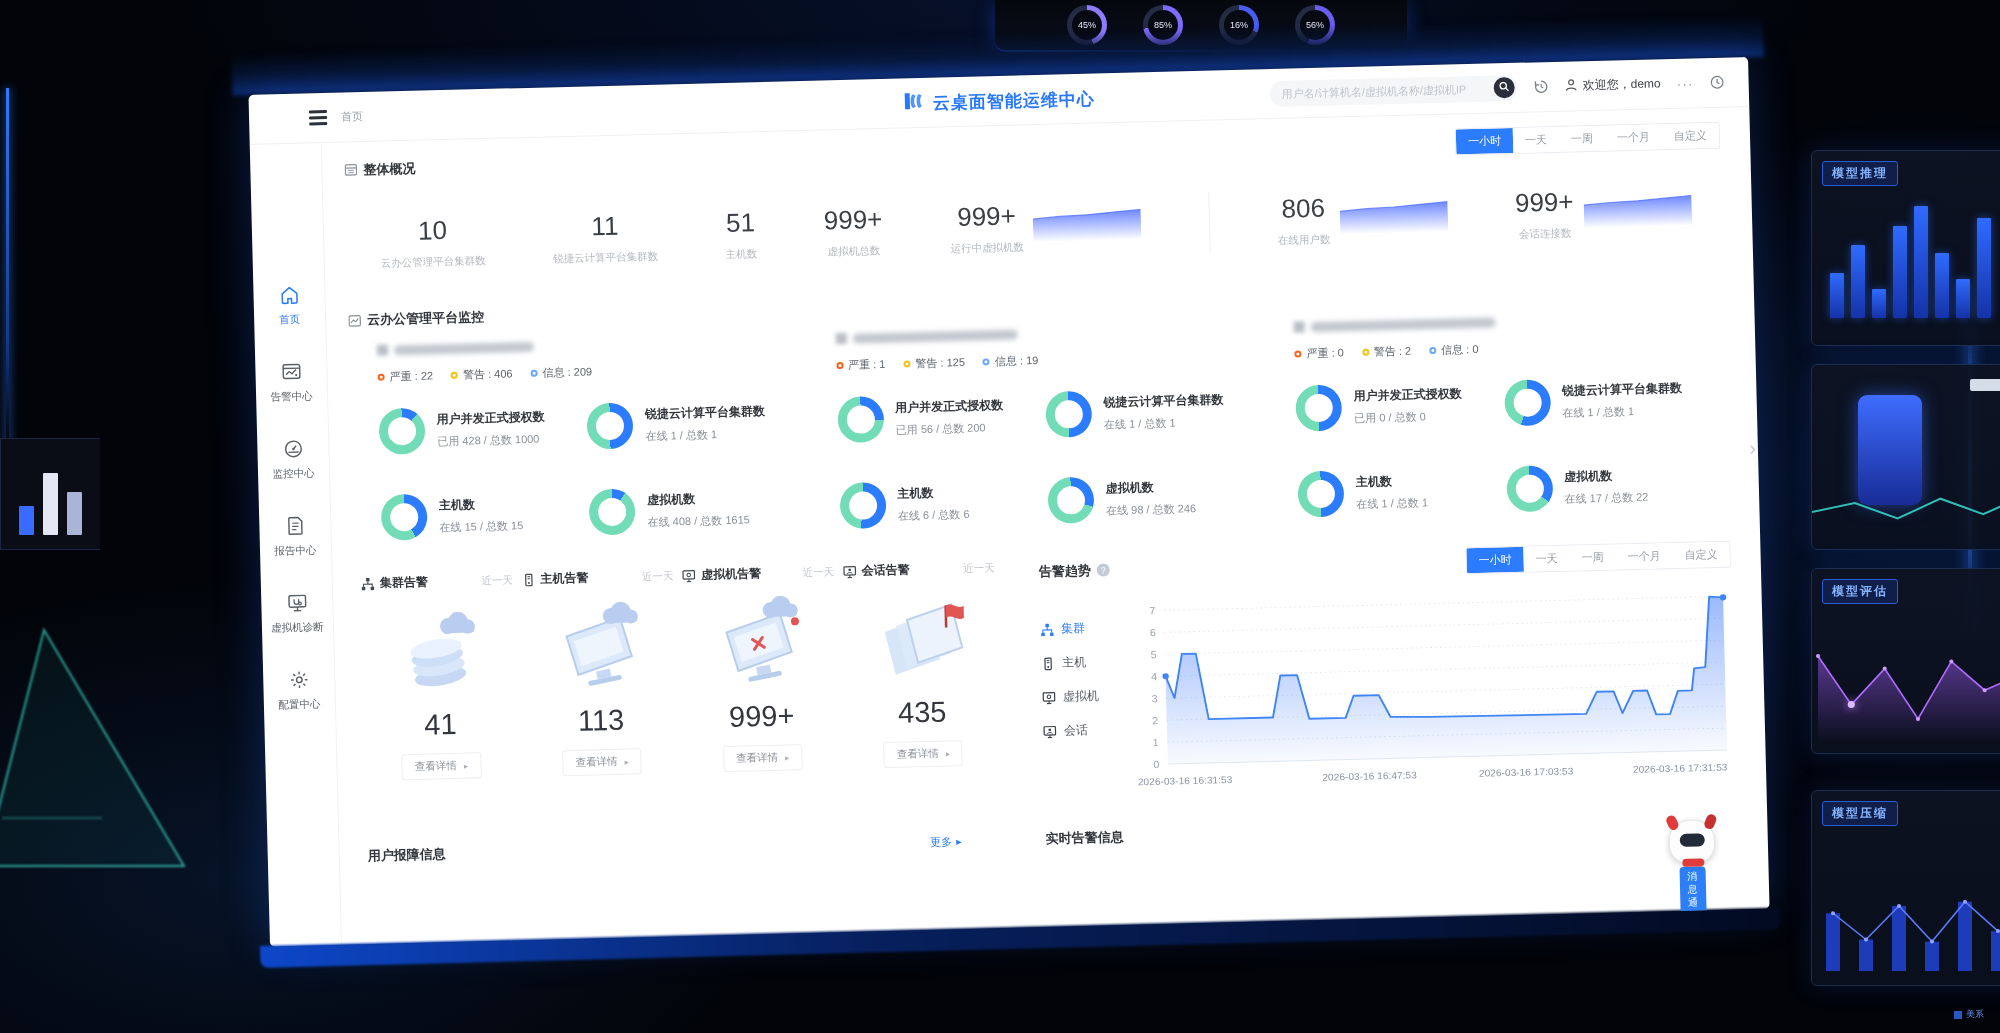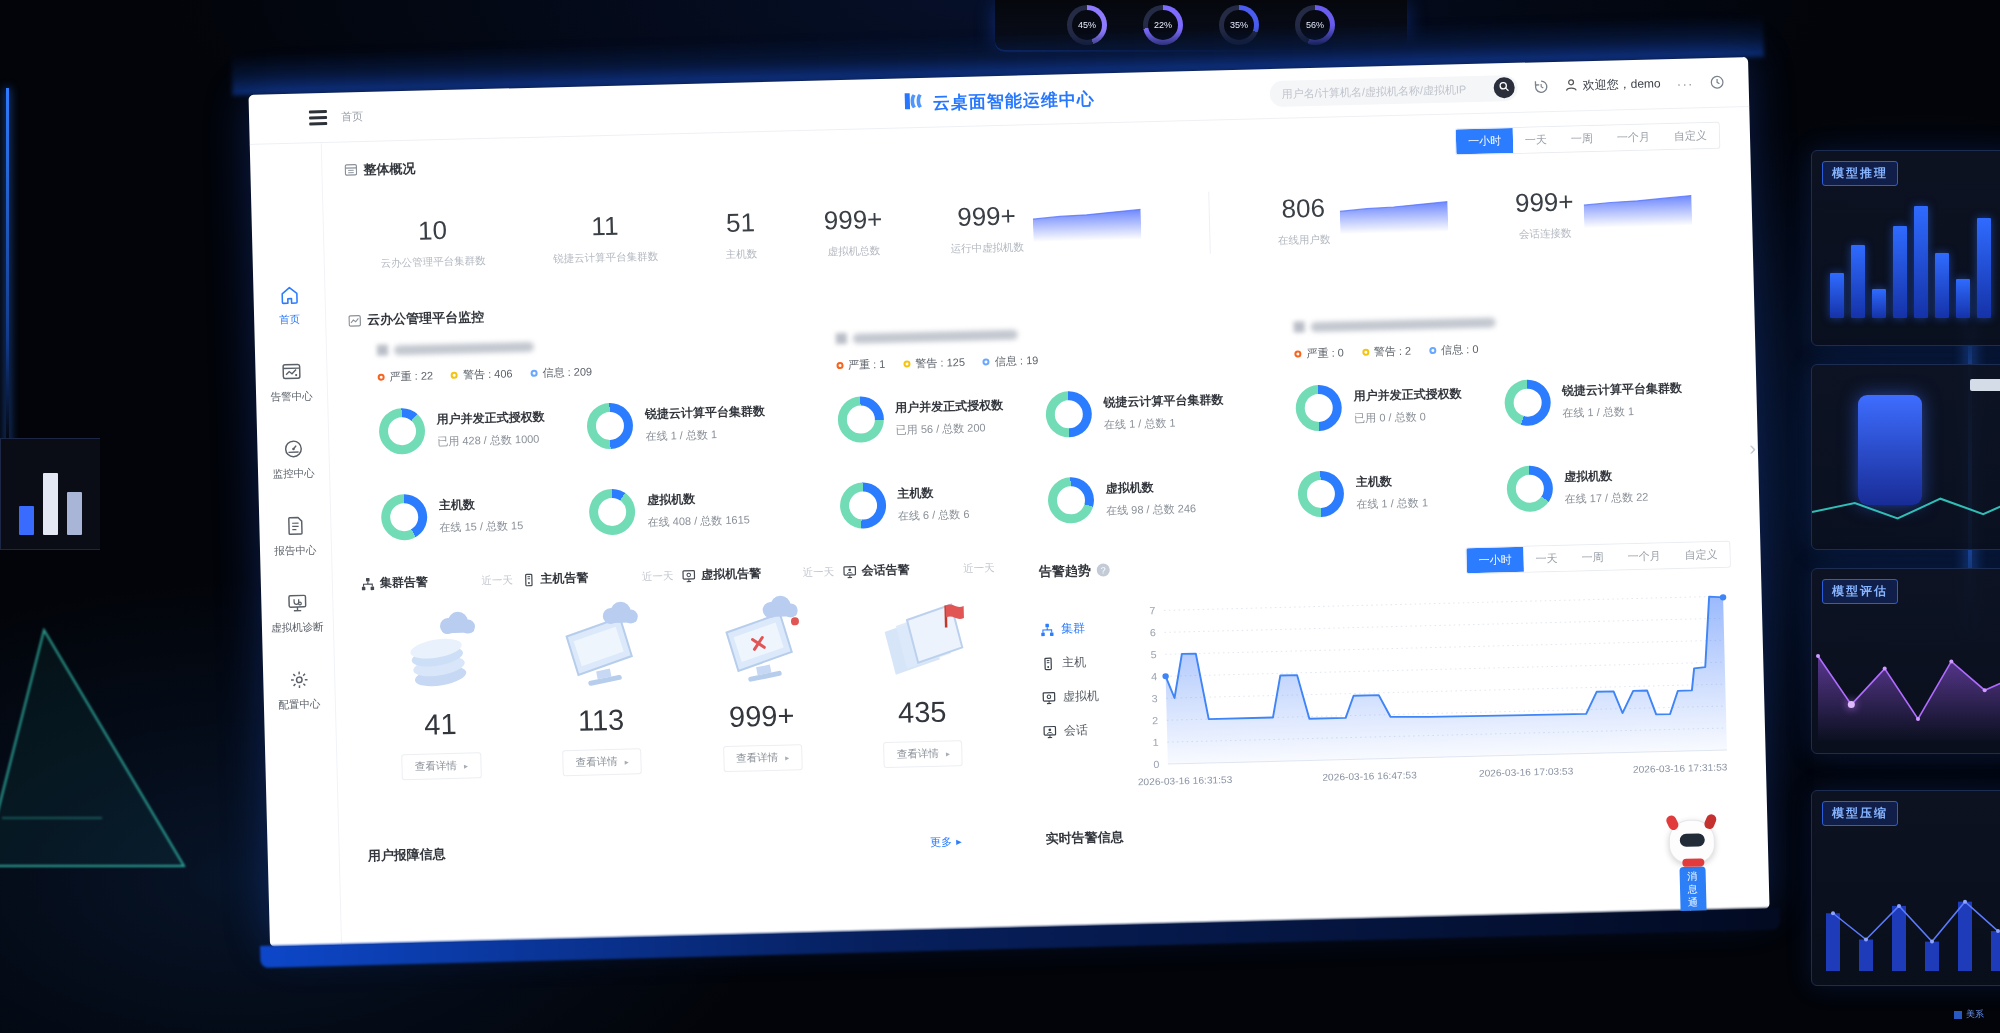--- a/index.html
+++ b/index.html
@@ -176,24 +176,24 @@
 <div class="scene">
 
   <div class="vline-left"></div>
   <div class="vline-right"></div>
 
   <div class="gauge-panel" id="gauge-panel">
       <div class="gauge" style="background: conic-gradient(rgb(143, 123, 255) 0deg, rgb(143, 123, 255) 45%, rgb(37, 43, 69) 45%, rgb(37, 43, 69) 100%);">
         <div class="hole">45%</div>
       </div>
       <div class="gauge" style="background: conic-gradient(rgb(126, 107, 255) 0deg, rgb(126, 107, 255) 72%, rgb(37, 43, 69) 72%, rgb(37, 43, 69) 100%);">
-        <div class="hole">22%</div>
+        <div class="hole">85%</div>
       </div>
       <div class="gauge" style="background: conic-gradient(rgb(74, 93, 240) 0deg, rgb(74, 93, 240) 31%, rgb(37, 43, 69) 31%, rgb(37, 43, 69) 100%);">
-        <div class="hole">35%</div>
+        <div class="hole">16%</div>
       </div>
       <div class="gauge" style="background: conic-gradient(rgb(106, 93, 240) 0deg, rgb(106, 93, 240) 56%, rgb(37, 43, 69) 56%, rgb(37, 43, 69) 100%);">
         <div class="hole">56%</div>
       </div>
     </div>
 
   <div class="bg-panel" id="bgP1" style="top:150px;height:196px;">
     <span class="chip" id="chip1">模型推理</span>
     <div class="bars" id="bars1">
         <i style="height: 38%;"></i>

